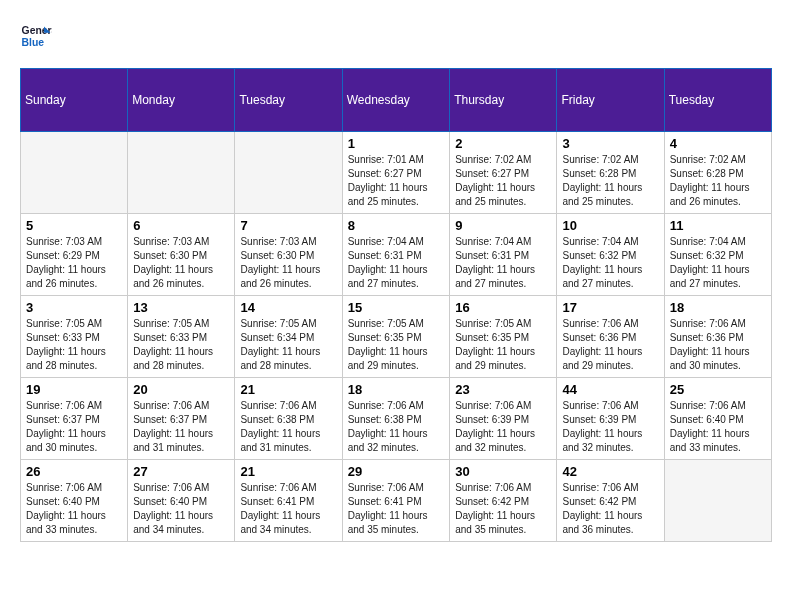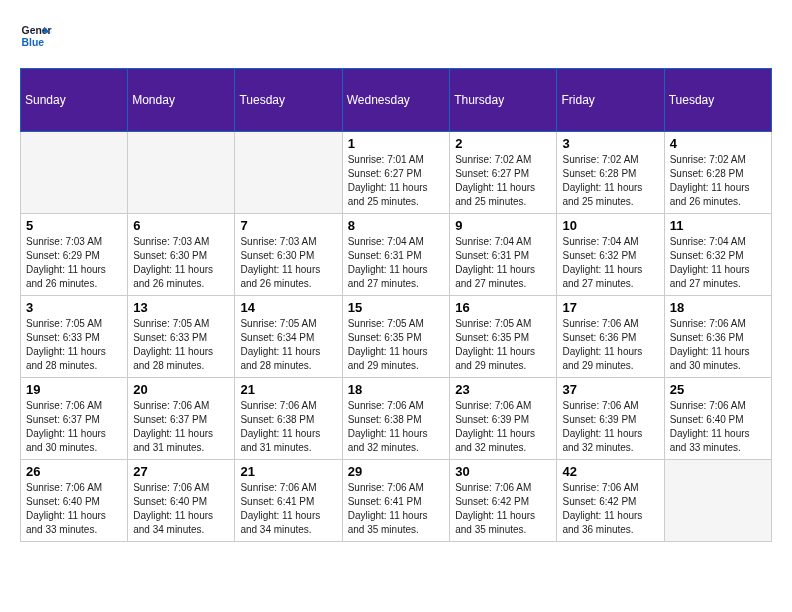--- a/index.html
+++ b/index.html
@@ -209,21 +209,21 @@
         </td>
         <td>
           <span class="day-num">18</span>
           <div class="day-info">Sunrise: 7:06 AM<br>Sunset: 6:38 PM<br>Daylight: 11 hours and 32 minutes.</div>
         </td>
         <td>
           <span class="day-num">23</span>
           <div class="day-info">Sunrise: 7:06 AM<br>Sunset: 6:39 PM<br>Daylight: 11 hours and 32 minutes.</div>
         </td>
         <td>
-          <span class="day-num">37</span>
+          <span class="day-num">44</span>
           <div class="day-info">Sunrise: 7:06 AM<br>Sunset: 6:39 PM<br>Daylight: 11 hours and 32 minutes.</div>
         </td>
         <td>
           <span class="day-num">25</span>
           <div class="day-info">Sunrise: 7:06 AM<br>Sunset: 6:40 PM<br>Daylight: 11 hours and 33 minutes.</div>
         </td>
       </tr>
       <tr class="week-row">
         <td>
           <span class="day-num">26</span>

